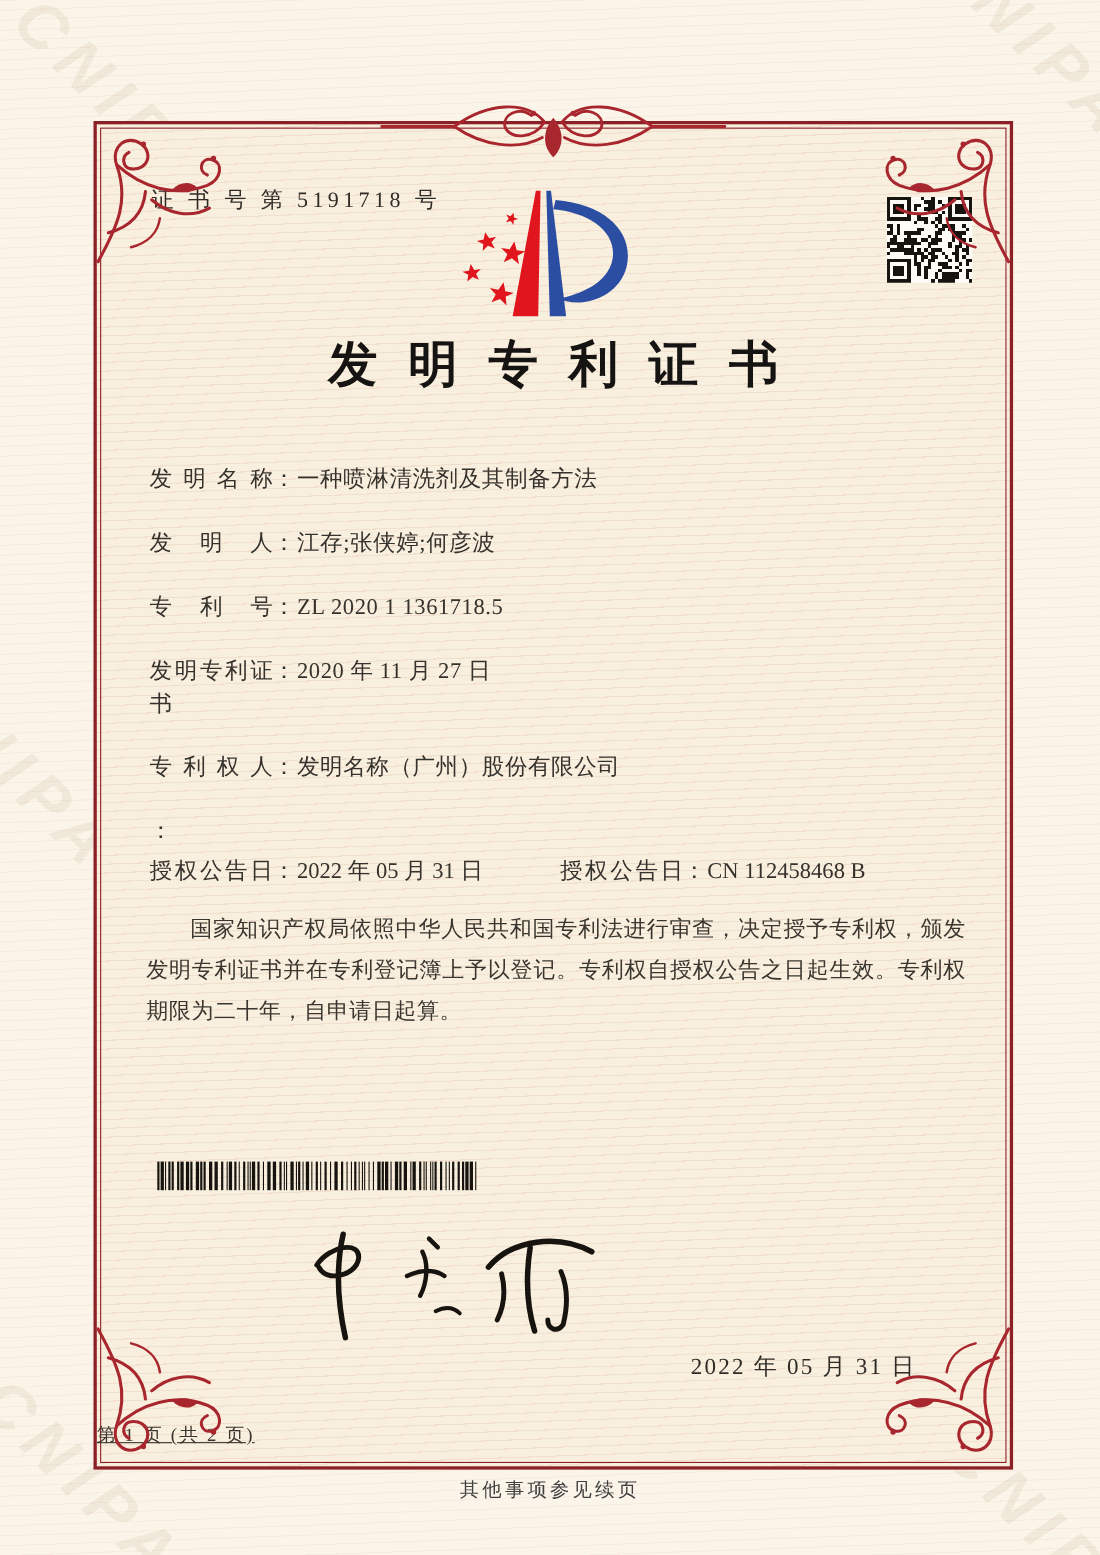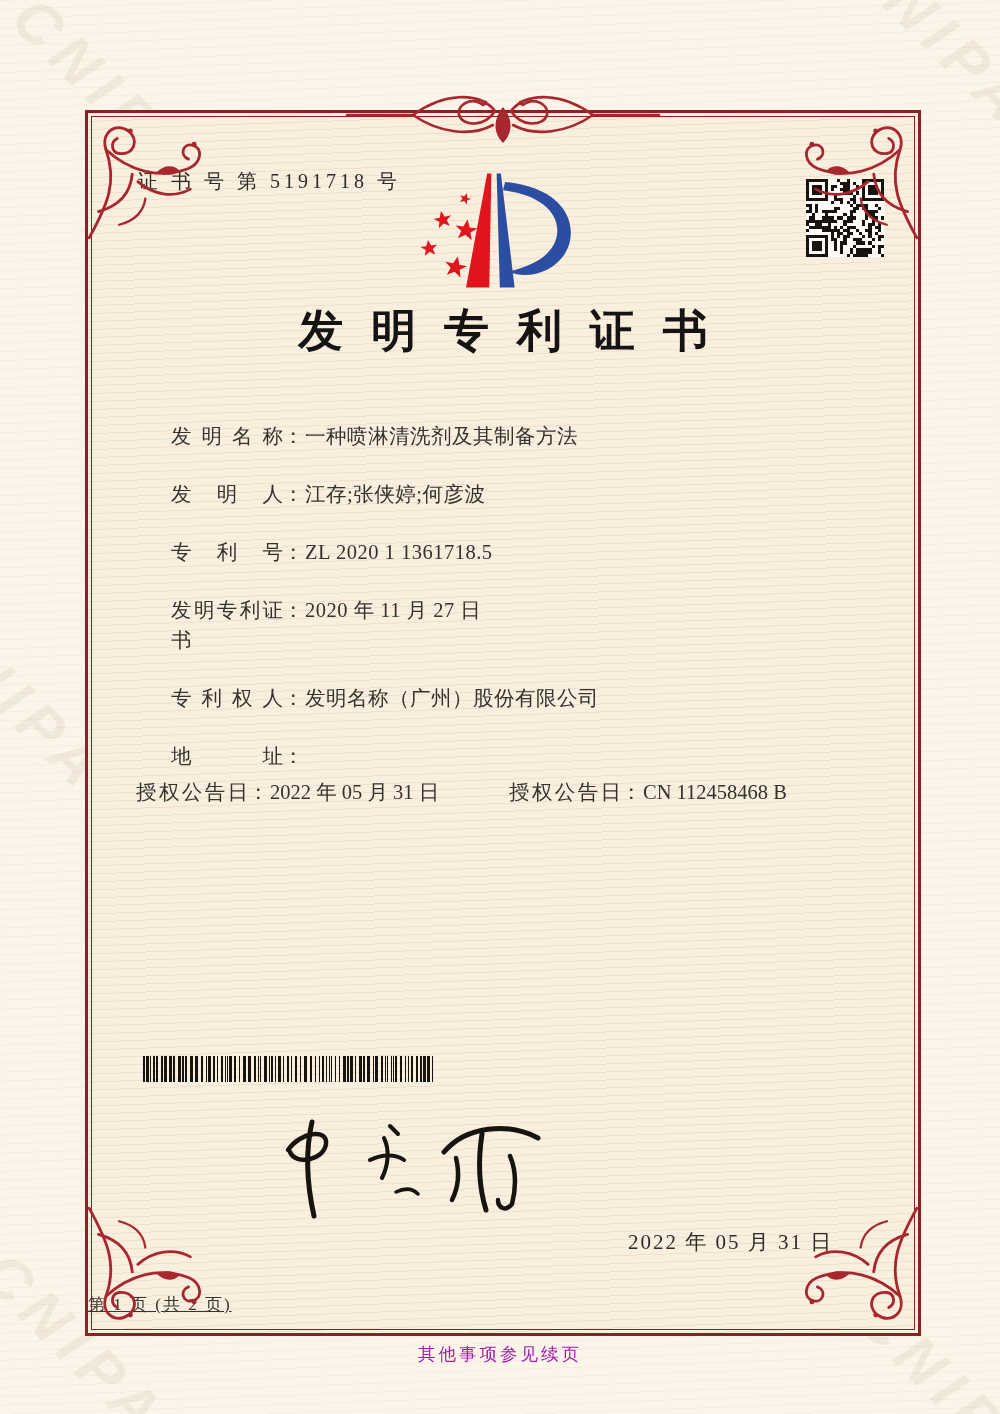--- a/index.html
+++ b/index.html
@@ -56,21 +56,21 @@
   .qr{position:absolute;left:718px;top:66px;width:78px;height:78px;background:#fdfbf6;}
   .title{
     position:absolute;left:0;right:0;top:188px;
     text-align:center;font-size:45px;font-weight:bold;color:#161412;
     letter-spacing:0.62em;padding-left:0.62em;
   }
   .fields{position:absolute;left:48px;right:42px;top:308px;color:#35312c;}
   .row{display:flex;font-size:20.5px;line-height:30px;margin-bottom:28px;}
   .row .lab{
     display:inline-block;width:112px;flex:0 0 112px;
-    text-align:justify;text-align-last:justify;margin-left:35px;
+    text-align:justify;text-align-last:justify;
   }
   .row .colon{flex:0 0 22px;}
   .row .val{flex:1;letter-spacing:0.5px;}
   .row.addr{margin-bottom:6px;}
   .grant-row{display:flex;font-size:20.5px;line-height:30px;color:#35312c;}
   .grant-row .g1{display:flex;width:373px;flex:0 0 373px;}
   .grant-row .g2{display:flex;flex:1;}
   .grant-row .lab{display:inline-block;width:112px;flex:0 0 112px;text-align:justify;text-align-last:justify;}
   .grant-row .colon{flex:0 0 22px;}
   .paras{position:absolute;left:45px;right:40px;top:714px;color:#3a362f;}
@@ -80,21 +80,21 @@
   }
   .barcode{position:absolute;left:55px;top:943px;height:26px;display:flex;align-items:stretch;}
   .barcode i{display:block;height:100%;}
   .director{position:absolute;left:55px;top:1038px;font-size:23px;color:#2f2c28;letter-spacing:6px;}
   .director div{margin-bottom:14px;}
   .signature{position:absolute;left:178px;top:995px;width:300px;height:120px;}
   .issue-date{position:absolute;left:540px;top:1115px;font-size:21px;letter-spacing:2px;color:#2f2c28;}
   .page-info{position:absolute;left:0;right:0;top:1180px;text-align:left;font-size:17px;letter-spacing:2px;color:#3a362f;text-decoration:underline;}
   .footer-note{
     position:absolute;left:0;right:0;top:1342px;text-align:center;
-    font-size:17.5px;letter-spacing:3px;color:#a21caf;z-index:2;
+    font-size:17.5px;letter-spacing:3px;color:#404040;z-index:2;
   }
 </style>
 </head>
 <body>
 
 <div class="page">
 
   <div id="watermarks">
       <div class="watermark" style="left: 105px; top: 90px;">CNIPA</div>
       <div class="watermark" style="left: 940px; top: 35px;">CNIPA</div>
@@ -407,39 +407,39 @@
     <span class="val">2020 年 11 月 27 日</span>
   </div>
 
   <div class="row">
     <span class="lab">专利权人</span>
     <span class="colon">：</span>
     <span class="val">发明名称（广州）股份有限公司</span>
   </div>
 
   <div class="row addr">
-    <span class="lab">地址</span>
     <span class="colon">：</span>
   </div>
 
       <div class="grant-row">
         <span class="g1">
           <span class="lab">授权公告日</span>
           <span class="colon">：</span>
           <span class="val">2022 年 05 月 31 日</span>
         </span>
         <span class="g2">
           <span class="lab">授权公告日</span>
           <span class="colon">：</span>
           <span class="val">CN 112458468 B</span>
         </span>
       </div>
     </div>
 
     <div class="paras">
+      <p>国家知识产权局依照中华人民共和国专利法进行审查，决定授予专利权，颁发发明专利证书并在专利登记簿上予以登记。专利权自授权公告之日起生效。专利权期限为二十年，自申请日起算。</p>
     </div>
 
     <div class="barcode" id="barcode">
         <i style="width: 2px; background: rgb(23, 20, 15); margin-right: 1px;"></i>
         <i style="width: 3px; background: rgb(23, 20, 15); margin-right: 1px;"></i>
         <i style="width: 1px; background: rgb(23, 20, 15); margin-right: 2px;"></i>
         <i style="width: 2px; background: rgb(23, 20, 15); margin-right: 1px;"></i>
         <i style="width: 2px; background: rgb(23, 20, 15); margin-right: 3px;"></i>
         <i style="width: 2px; background: rgb(23, 20, 15); margin-right: 1px;"></i>
         <i style="width: 3px; background: rgb(23, 20, 15); margin-right: 2px;"></i>

